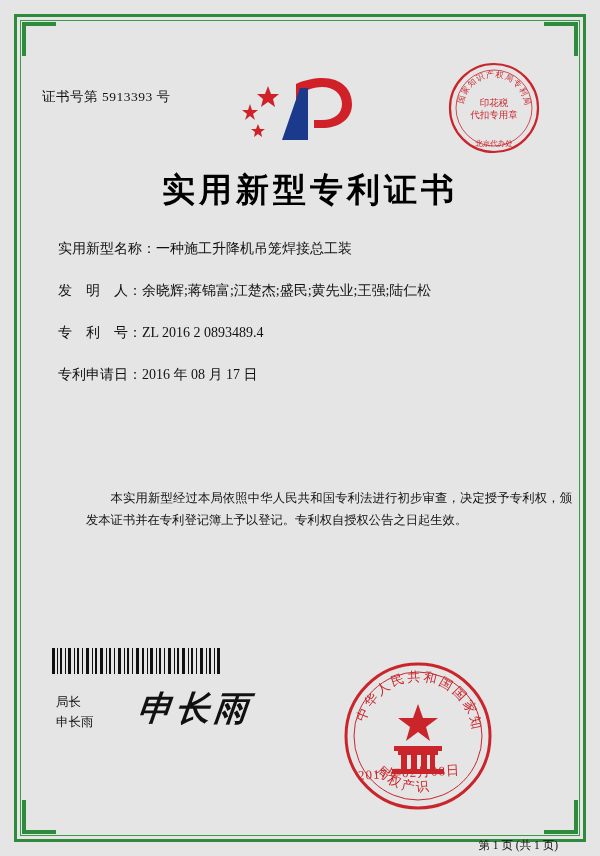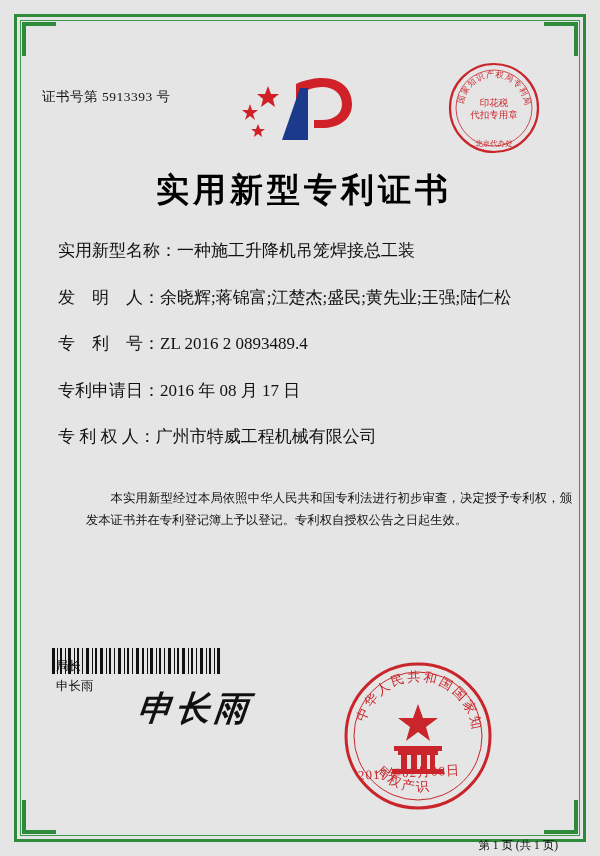--- a/index.html
+++ b/index.html
@@ -84,39 +84,39 @@
   .seal-top {
     position: absolute;
     right: 16px;
     top: 12px;
     width: 96px;
     height: 96px;
   }
 
   .doc-title {
     position: absolute;
-    left: 4px;
+    left: 10px;
     top: 120px;
     width: 516px;
     text-align: center;
     font-size: 33px;
     font-weight: bold;
     letter-spacing: 4px;
     color: #000;
     font-family: "DejaVu Serif", serif;
   }
 
   .fields {
     position: absolute;
     left: 16px;
     top: 190px;
     width: 490px;
   }
   .field-row {
-    font-size: 17px;
+    font-size: 14px;
     color: #111;
     margin-bottom: 21px;
     line-height: 1.5;
   }
   .field-label {
     display: inline-block;
     white-space: pre;
   }
   .field-value {
     display: inline;
@@ -144,21 +144,21 @@
     left: 10px;
     top: 600px;
     width: 170px;
     height: 26px;
   }
 
   
   .sig-block {
     position: absolute;
     left: 14px;
-    top: 608px;
+    top: 644px;
     font-size: 12.5px;
     line-height: 1.6;
     color: #111;
   }
   .sig-script {
     position: absolute;
     left: 96px;
     top: 638px;
     font-size: 34px;
     font-family: "DejaVu Serif", serif;
@@ -249,23 +249,20 @@
         <span class="field-label">实用新型名称：</span><span class="field-value">一种施工升降机吊笼焊接总工装</span>
       </div>
       <div class="field-row">
         <span class="field-label">发　明　人：</span><span class="field-value">余晓辉;蒋锦富;江楚杰;盛民;黄先业;王强;陆仁松</span>
       </div>
       <div class="field-row">
         <span class="field-label">专　利　号：</span><span class="field-value">ZL 2016 2 0893489.4</span>
       </div>
       <div class="field-row">
         <span class="field-label">专利申请日：</span><span class="field-value">2016 年 08 月 17 日</span>
-      </div>
-      <div class="field-row">
-        <span class="field-label">专 利 权 人：</span><span class="field-value">广州市特威工程机械有限公司</span>
       </div>
     </div>
 
     <div class="paragraphs">
       <div class="para">本实用新型经过本局依照中华人民共和国专利法进行初步审查，决定授予专利权，颁发本证书并在专利登记簿上予以登记。专利权自授权公告之日起生效。</div>
     </div>
 
     <div class="barcode">
       <svg viewBox="0 0 170 26" width="170" height="26">
         <g fill="#111">

